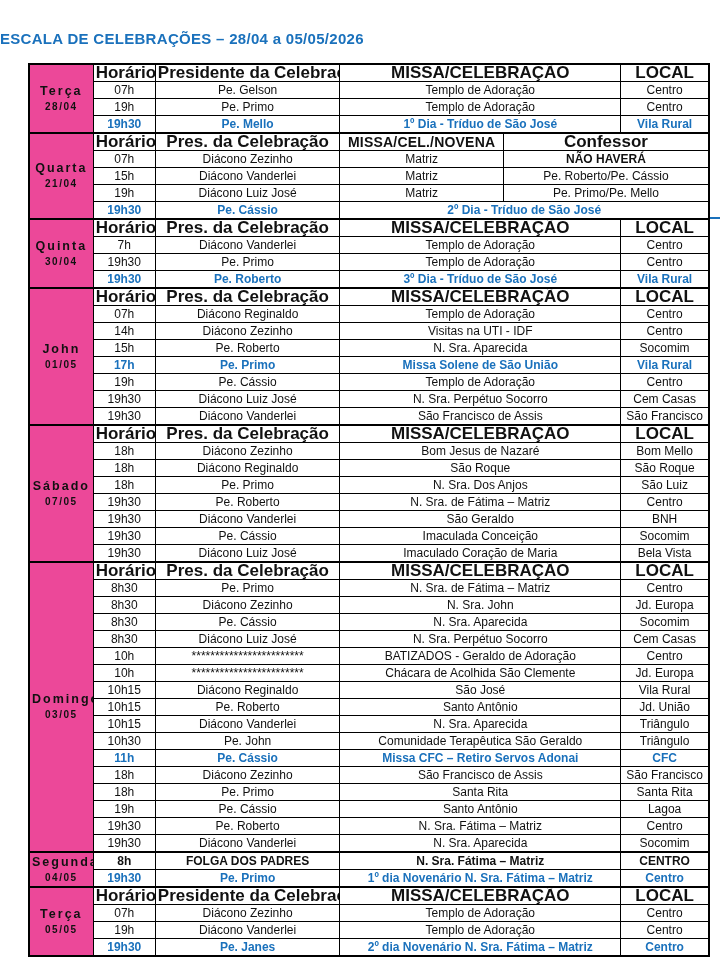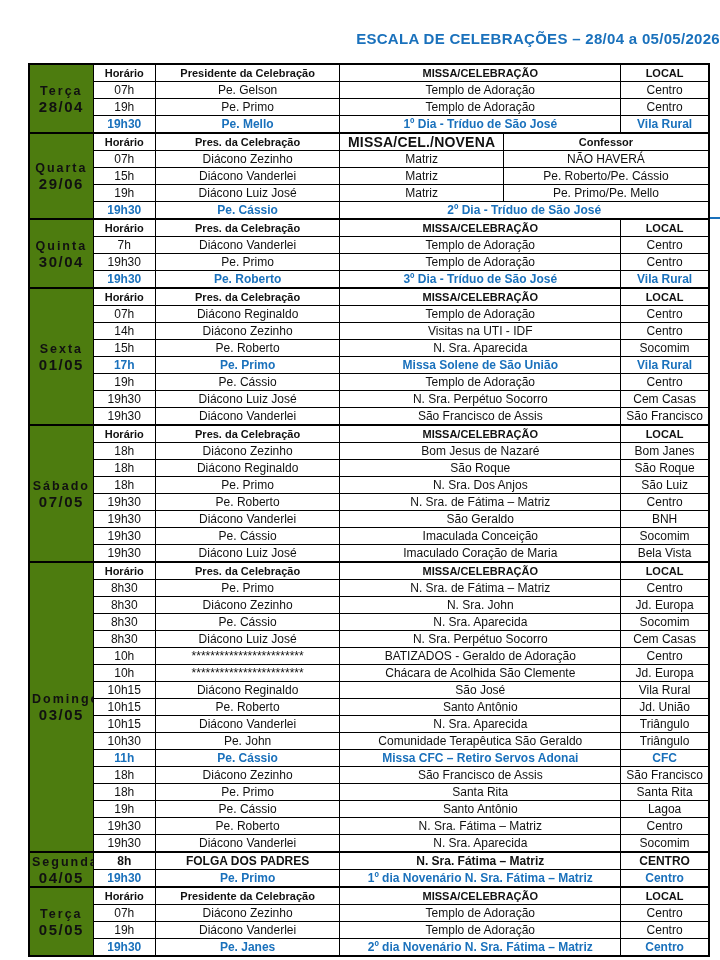--- a/index.html
+++ b/index.html
@@ -3,43 +3,43 @@
 <meta charset="utf-8">
 <style>
   html,body{margin:0;padding:0;}
   body{
     width:720px;height:960px;background:#ffffff;position:relative;
     font-family:"Liberation Sans", sans-serif;color:#111;
     overflow:hidden;
   }
   .title{
     color:var(--accent,#1a71bc);
-    font-size:15px;font-weight:bold;text-align:right;
+    font-size:15px;font-weight:bold;text-align:left;
     margin:30px 0 16px 0;letter-spacing:0.3px;
   }
   .tablewrap{margin-left:28px;}
   table.schedule{
     border-collapse:collapse;table-layout:fixed;width:682px;
     border:2px solid #000;
   }
   tbody.section{border-top:2px solid #000;border-bottom:2px solid #000;}
   td{
     border:1px solid #000;
     font-size:12px;text-align:center;vertical-align:middle;
     padding:1px 2px;height:14px;line-height:14px;
     overflow:hidden;white-space:nowrap;
   }
-  td.hcell{font-weight:bold;font-size:11px;}
+  td.hcell{font-weight:bold;font-size:17px;}
   td.hcell.small{font-size:14px;letter-spacing:0.2px;}
-  td.day-cell{font-weight:bold;background:#4d7c0f;}
+  td.day-cell{font-weight:bold;background:#ec4899;}
   .day-name{letter-spacing:2px;font-size:12.5px;line-height:15px;}
-  .day-date{letter-spacing:1.5px;font-size:15px;line-height:15px;}
+  .day-date{letter-spacing:1.5px;font-size:10px;line-height:15px;}
   tr.highlight td{color:var(--accent,#1a71bc);font-weight:bold;}
   tr.bold td{font-weight:bold;}
-  td.cell-bold{font-weight:normal;}
+  td.cell-bold{font-weight:bold;}
   .stray-line{
     position:absolute;top:217px;right:0;width:10px;height:2px;
     background:var(--accent,#1a71bc);
   }
 </style>
 </head>
 <body>
 
 <h1 class="title">ESCALA DE CELEBRAÇÕES – 28/04 a 05/05/2026</h1>
 
@@ -80,21 +80,21 @@
           <td colspan="1">19h30</td>
           <td colspan="1">Pe. Mello</td>
           <td colspan="2">1º Dia - Tríduo de São José</td>
           <td colspan="1">Vila Rural</td>
         </tr>
       </tbody>
       <tbody class="section">
         <tr>
           <td class="day-cell" rowspan="5">
             <div class="day-name">Quarta</div>
-            <div class="day-date">29/06</div>
+            <div class="day-date">21/04</div>
           </td>
           <td colspan="1" class="hcell">Horário</td>
           <td colspan="1" class="hcell">Pres. da Celebração</td>
           <td colspan="1" class="hcell small">MISSA/CEL./NOVENA</td>
           <td colspan="2" class="hcell">Confessor</td>
         </tr>
         <tr>
           <td colspan="1">07h</td>
           <td colspan="1">Diácono Zezinho</td>
           <td colspan="1">Matriz</td>
@@ -144,21 +144,21 @@
         <tr class="highlight">
           <td colspan="1">19h30</td>
           <td colspan="1">Pe. Roberto</td>
           <td colspan="2">3º Dia - Tríduo de São José</td>
           <td colspan="1">Vila Rural</td>
         </tr>
       </tbody>
       <tbody class="section">
         <tr>
           <td class="day-cell" rowspan="8">
-            <div class="day-name">Sexta</div>
+            <div class="day-name">John</div>
             <div class="day-date">01/05</div>
           </td>
           <td colspan="1" class="hcell">Horário</td>
           <td colspan="1" class="hcell">Pres. da Celebração</td>
           <td colspan="2" class="hcell">MISSA/CELEBRAÇÃO</td>
           <td colspan="1" class="hcell">LOCAL</td>
         </tr>
         <tr>
           <td colspan="1">07h</td>
           <td colspan="1">Diácono Reginaldo</td>
@@ -210,21 +210,21 @@
           </td>
           <td colspan="1" class="hcell">Horário</td>
           <td colspan="1" class="hcell">Pres. da Celebração</td>
           <td colspan="2" class="hcell">MISSA/CELEBRAÇÃO</td>
           <td colspan="1" class="hcell">LOCAL</td>
         </tr>
         <tr>
           <td colspan="1">18h</td>
           <td colspan="1">Diácono Zezinho</td>
           <td colspan="2">Bom Jesus de Nazaré</td>
-          <td colspan="1">Bom Janes</td>
+          <td colspan="1">Bom Mello</td>
         </tr>
         <tr>
           <td colspan="1">18h</td>
           <td colspan="1">Diácono Reginaldo</td>
           <td colspan="2">São Roque</td>
           <td colspan="1">São Roque</td>
         </tr>
         <tr>
           <td colspan="1">18h</td>
           <td colspan="1">Pe. Primo</td>

